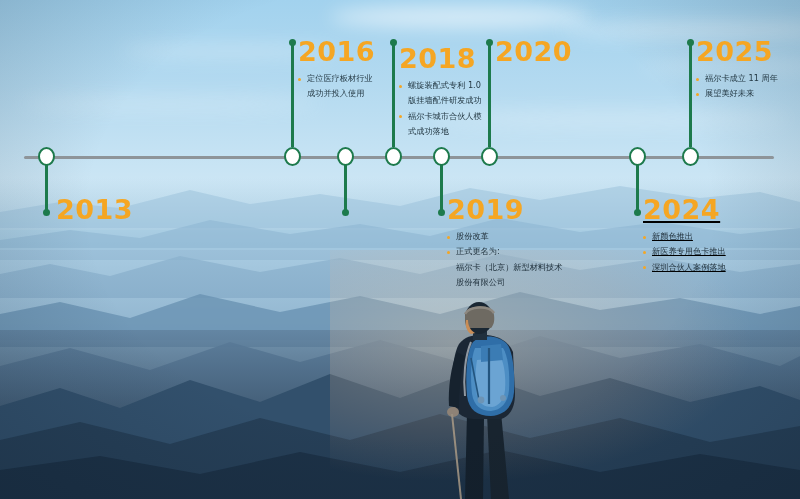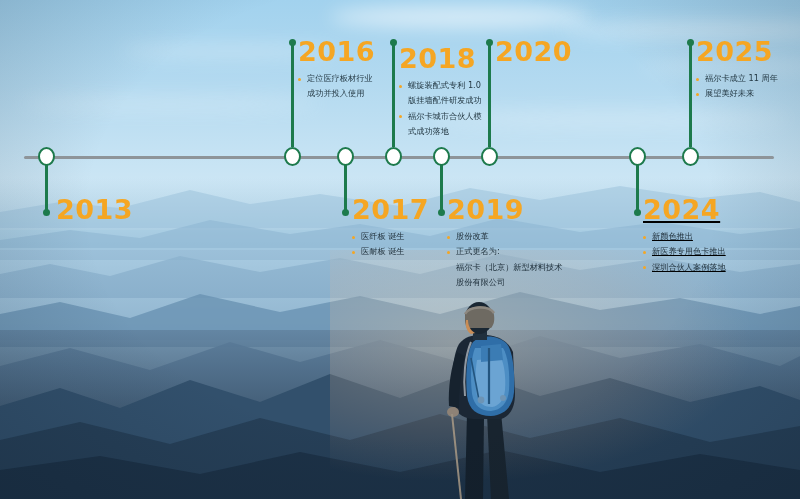--- a/index.html
+++ b/index.html
@@ -229,27 +229,20 @@
   </div>
 
   <div class="entry above" style="left:298px;top:38px;width:95px;">
     <div class="year">2016</div>
     <ul class="bullets">
       <li>定位医疗板材行业</li>
       <li class="cont">成功并投入使用</li>
     </ul>
   </div>
 
-  <div class="entry below" style="left:352px;top:196px;width:80px;">
-    <div class="year">2017</div>
-    <ul class="bullets">
-      <li>医纤板 诞生</li>
-      <li>医耐板 诞生</li>
-    </ul>
-  </div>
 
   <div class="entry above" style="left:399px;top:45px;width:100px;">
     <div class="year">2018</div>
     <ul class="bullets">
       <li>螺旋装配式专利 1.0</li>
       <li class="cont">版挂墙配件研发成功</li>
       <li>福尔卡城市合伙人模</li>
       <li class="cont">式成功落地</li>
     </ul>
   </div>

